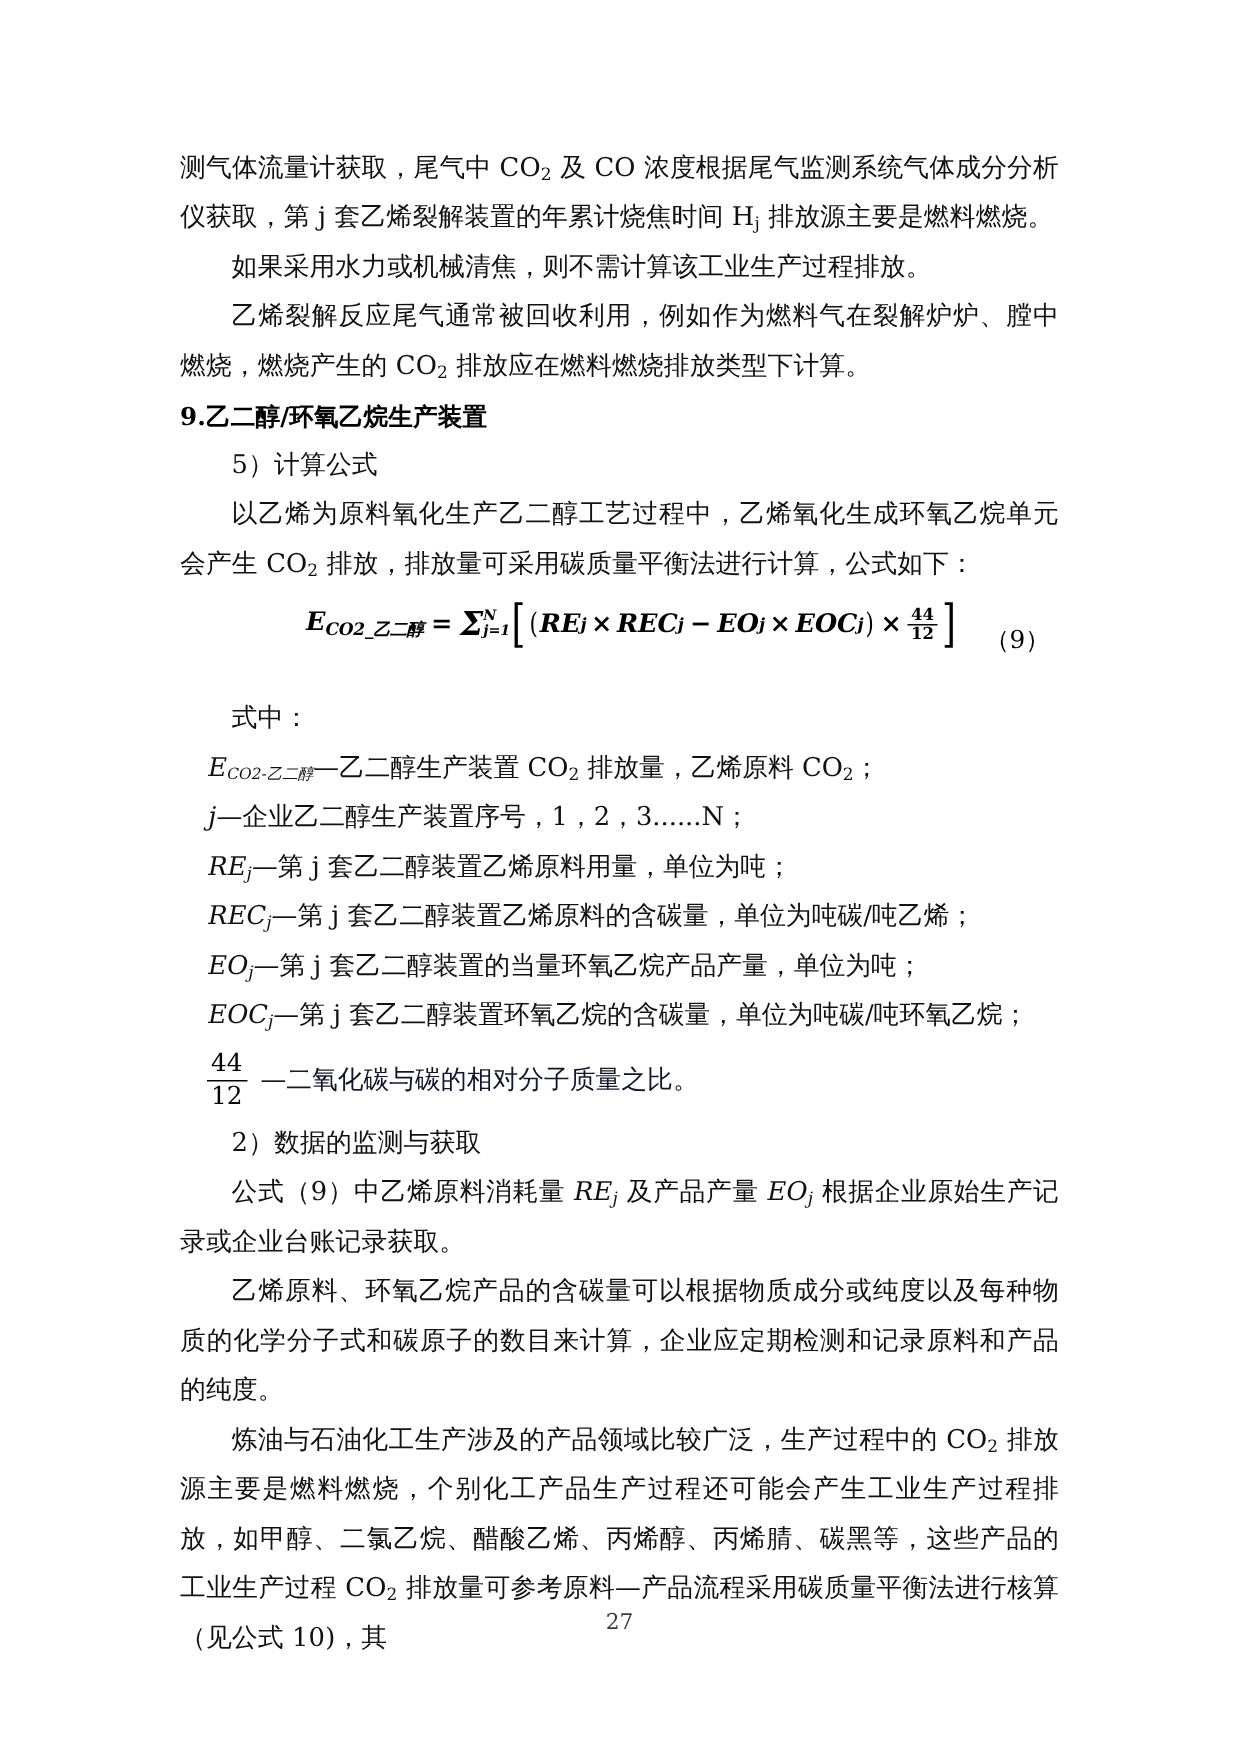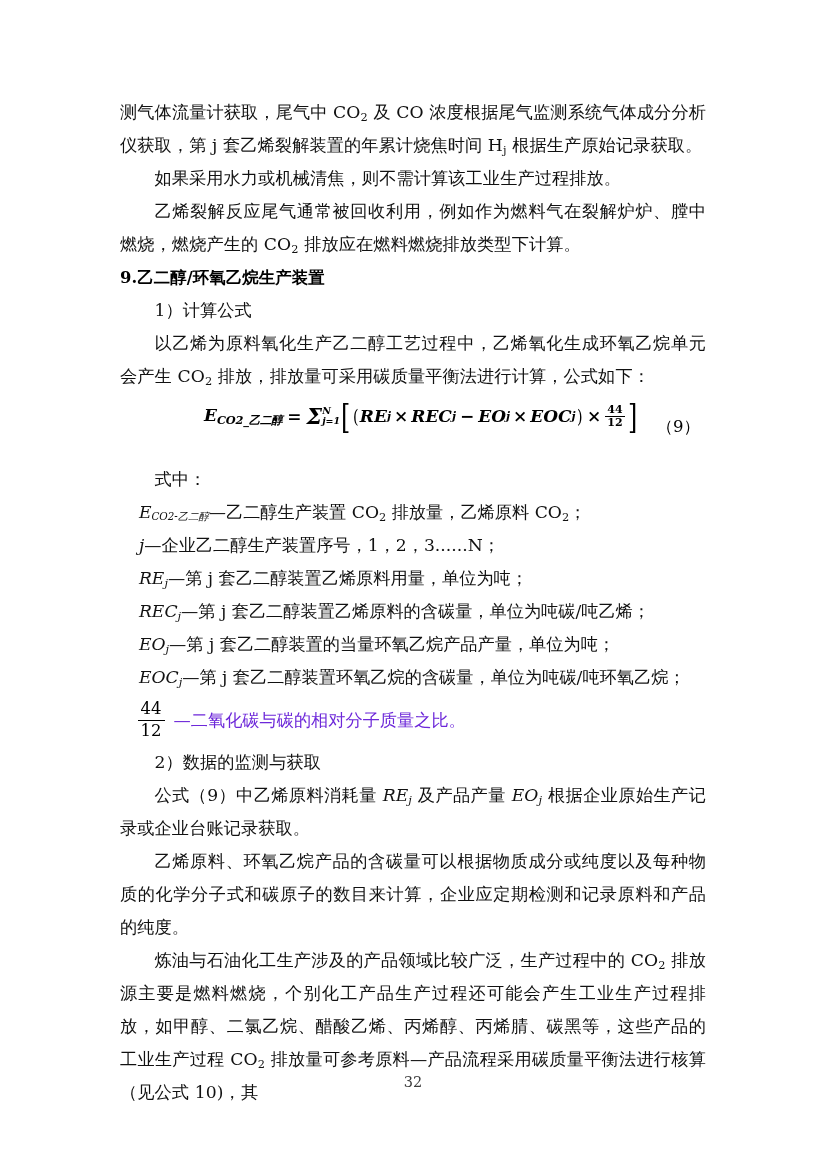--- a/index.html
+++ b/index.html
@@ -192,49 +192,49 @@
   .frac-big .num {
     padding: 0 3px 1px 3px;
   }
   .frac-big .den {
     padding: 1px 3px 0 3px;
     border-top: 1.2px solid #000;
   }
   .frac-text {
     font-size: 17.2px;
     padding-left: 9px;
-    color: #6d28d9;
+    color: #0f172a;
   }
   
   .footer {
     position: absolute;
     left: 0;
     right: 0;
     top: 1074px;
     text-align: center;
     font-size: 14.5px;
     color: #3b3b3b;
     font-family: "DejaVu Serif", "Liberation Serif", serif;
   }
 </style>
 </head>
 <body>
 
 <div class="page">
   <div class="content">
 
-    <p class="para"><span>测气体流量计获取，尾气中 CO</span><sub>2</sub><span> 及 CO 浓度根据尾气监测系统气体成分分析仪获取，第 j 套乙烯裂解装置的年累计烧焦时间 H</span><sub>j</sub><span> 根据生产原始记录获取。</span></p>
+    <p class="para"><span>测气体流量计获取，尾气中 CO</span><sub>2</sub><span> 及 CO 浓度根据尾气监测系统气体成分分析仪获取，第 j 套乙烯裂解装置的年累计烧焦时间 H</span><sub>j</sub><span> 排放源主要是燃料燃烧。</span></p>
 
     <p class="para indent">如果采用水力或机械清焦，则不需计算该工业生产过程排放。</p>
 
     <p class="para indent"><span>乙烯裂解反应尾气通常被回收利用，例如作为燃料气在裂解炉炉、膛中燃烧，燃烧产生的 CO</span><sub>2</sub><span> 排放应在燃料燃烧排放类型下计算。</span></p>
 
     <p class="heading">9.乙二醇/环氧乙烷生产装置</p>
 
-    <p class="para indent">1）计算公式</p>
+    <p class="para indent">5）计算公式</p>
 
     <p class="para indent"><span>以乙烯为原料氧化生产乙二醇工艺过程中，乙烯氧化生成环氧乙烷单元会产生 CO</span><sub>2</sub><span> 排放，排放量可采用碳质量平衡法进行计算，公式如下：</span></p>
 
     <div class="eq-row">
       <div class="eq-body">
         <span class="eq-lhs"><span>E</span><span class="sub-txt">CO2_乙二醇</span></span>
         <span class="eq-eq">=</span>
         <span class="sigma">
           <span class="sigma-glyph">Σ</span>
           <span class="sigma-limits">
@@ -296,14 +296,14 @@
 
     <p class="para indent"><span>公式（9）中乙烯原料消耗量 </span><span class="mi">RE</span><sub class="mi">j</sub><span> 及产品产量 </span><span class="mi">EO</span><sub class="mi">j</sub><span> 根据企业原始生产记录或企业台账记录获取。</span></p>
 
     <p class="para indent">乙烯原料、环氧乙烷产品的含碳量可以根据物质成分或纯度以及每种物质的化学分子式和碳原子的数目来计算，企业应定期检测和记录原料和产品的纯度。</p>
 
 
     <p class="para indent"><span>炼油与石油化工生产涉及的产品领域比较广泛，生产过程中的 CO</span><sub>2</sub><span> 排放源主要是燃料燃烧，个别化工产品生产过程还可能会产生工业生产过程排放，如甲醇、二氯乙烷、醋酸乙烯、丙烯醇、丙烯腈、碳黑等，这些产品的工业生产过程 CO</span><sub>2</sub><span> 排放量可参考原料—产品流程采用碳质量平衡法进行核算（见公式 10)，其</span></p>
 
   </div>
 
-  <div class="footer">32</div>
+  <div class="footer">27</div>
 </div>
 
 </body></html>

